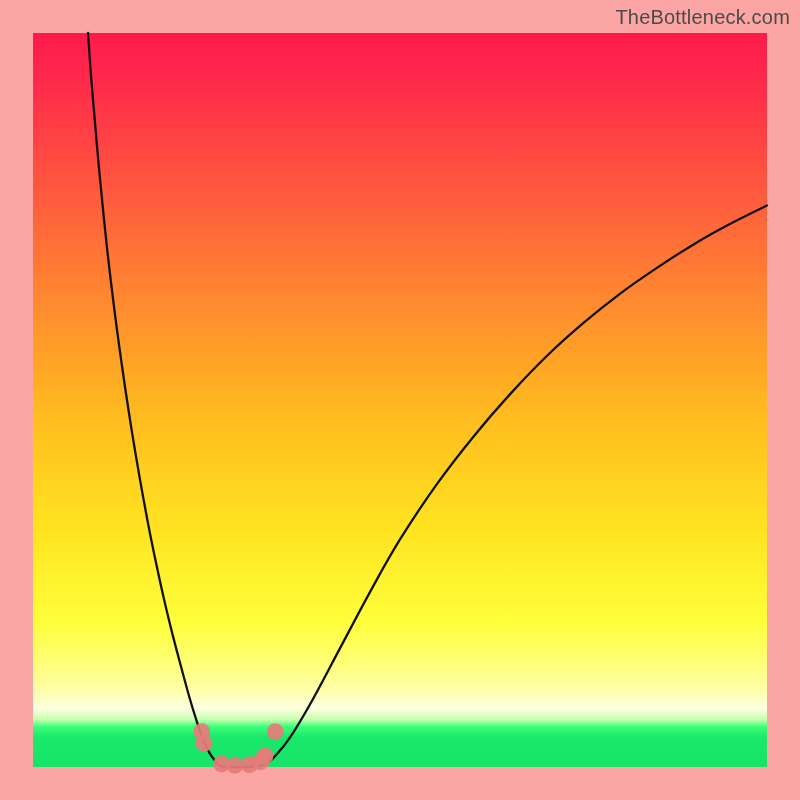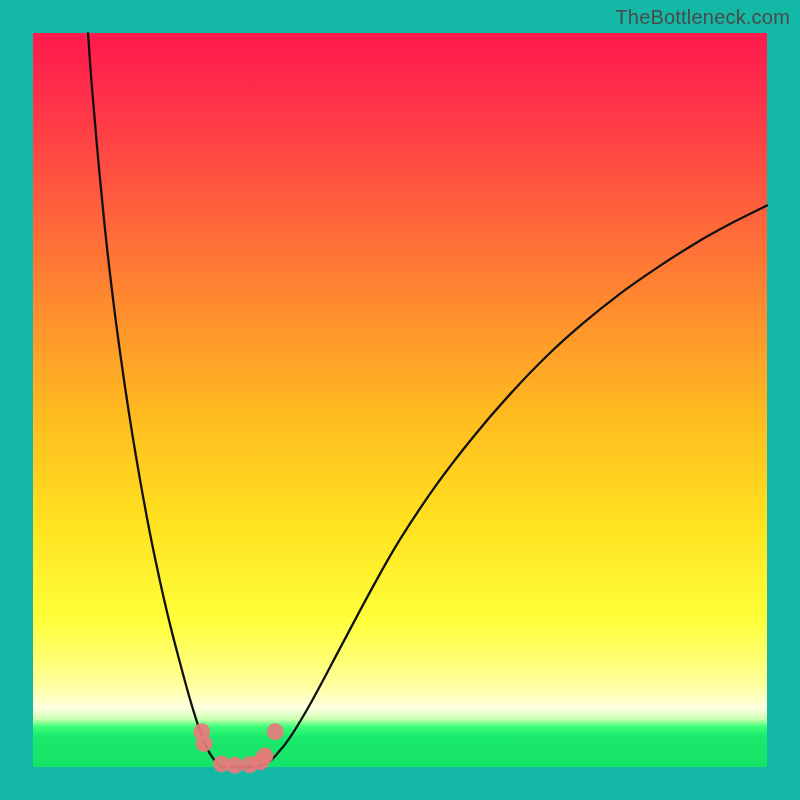--- a/index.html
+++ b/index.html
@@ -10,21 +10,21 @@
     overflow: hidden;
     background: #000;
     font-family: Arial, Helvetica, sans-serif;
   }
   .frame {
     position: absolute;
     left: 0;
     top: 0;
     width: 800px;
     height: 800px;
-    background: #14b8a6;
+    background: #fca5a5;
   }
   .plot-area {
     position: absolute;
     left: 33px;
     top: 33px;
     width: 734px;
     height: 734px;
     
     background: linear-gradient(to bottom,
       #ff1a4d 0%,

